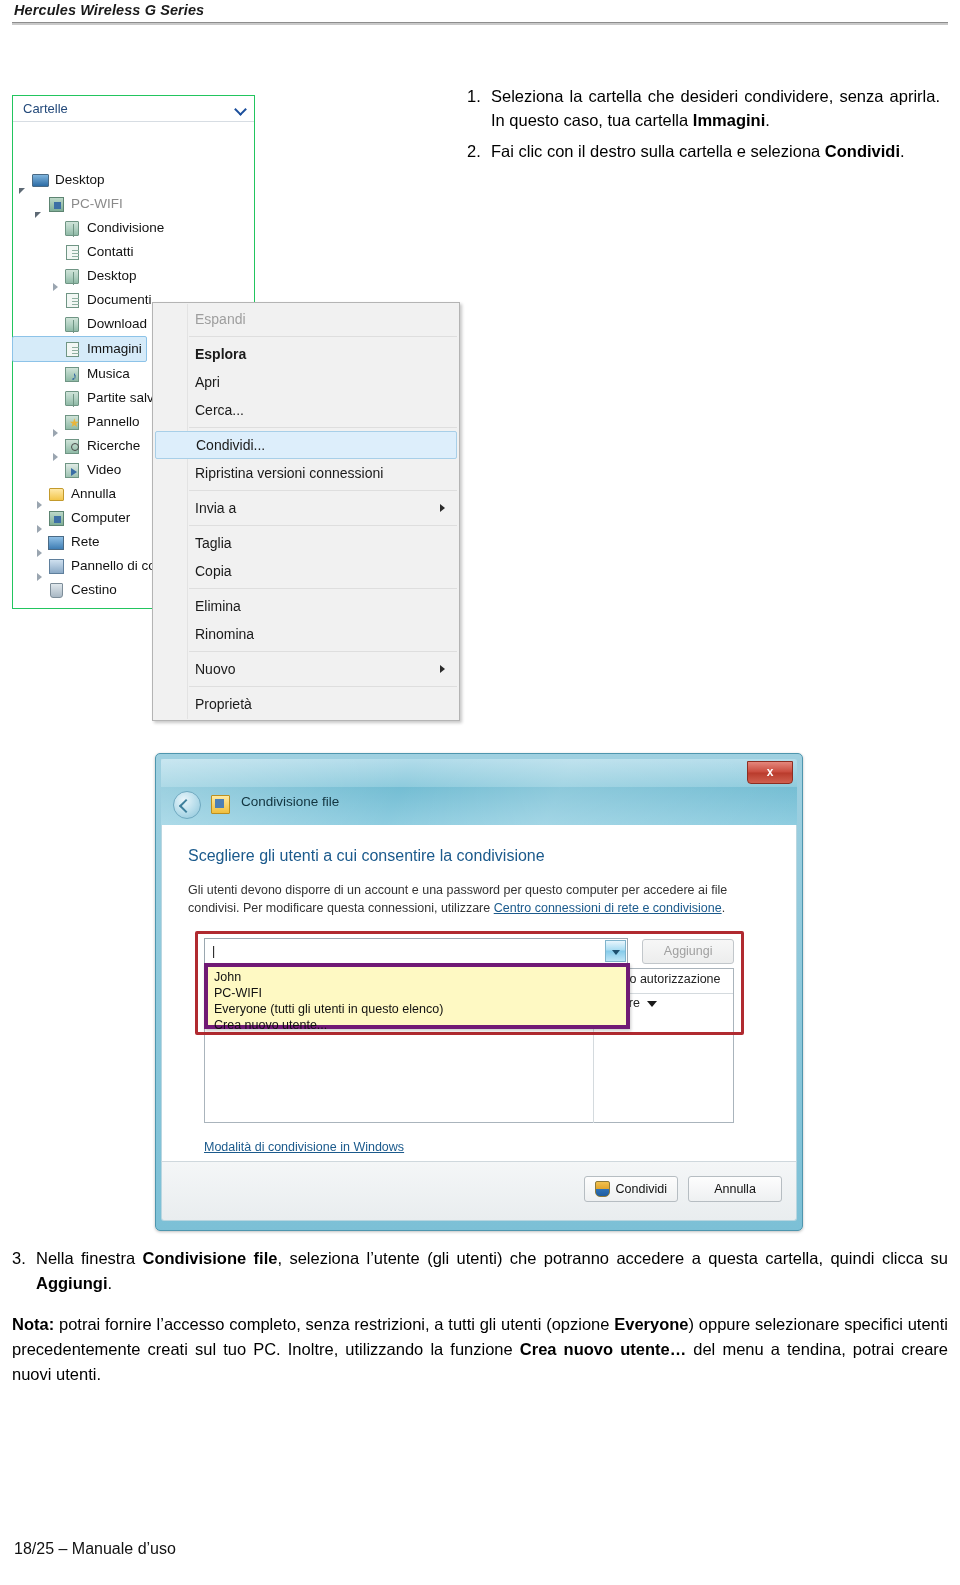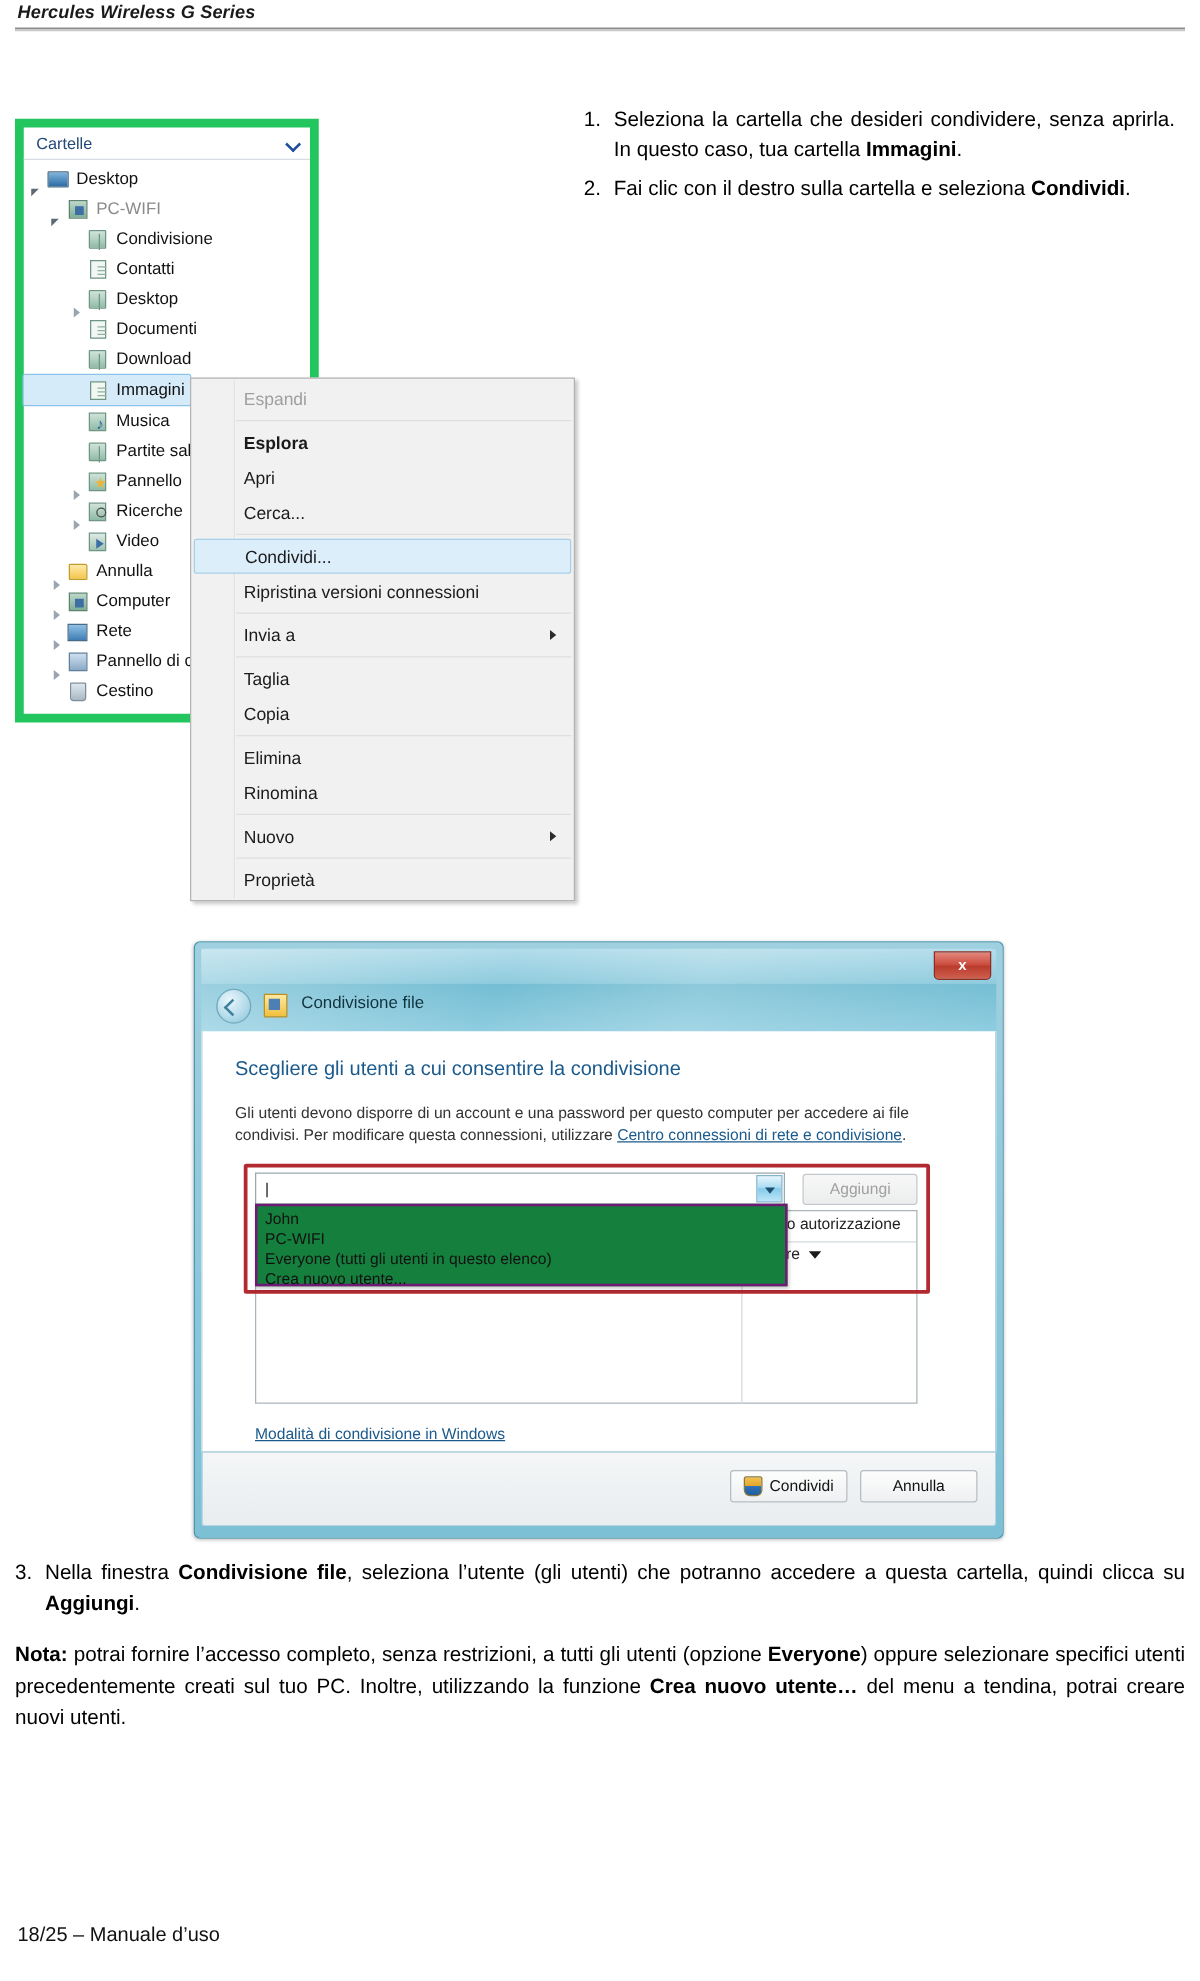--- a/index.html
+++ b/index.html
@@ -65,21 +65,21 @@
     text-justify: inter-word;
   }
   .step-text b { font-weight: bold; }
 
   
   #tree-panel {
     position: absolute;
     left: 12px; top: 95px;
     width: 243px;
     background: #ffffff;
-    border: 7px solid #22c55e;
+    border: 1px solid #22c55e;
     box-sizing: border-box;
   }
   #tree-header {
     height: 26px;
     border-bottom: 1px solid #d7dde3;
     display: flex;
     align-items: center;
     padding: 0 6px 0 10px;
     box-sizing: border-box;
   }
@@ -96,20 +96,21 @@
     content: "";
     position: absolute;
     left: 2px; top: 3px;
     width: 7px; height: 7px;
     border-right: 2.2px solid #1c4f9c;
     border-bottom: 2.2px solid #1c4f9c;
     transform: rotate(45deg);
   }
   #tree-body {
     padding: 3px 0 6px 0;
+    margin-top: 43px;
   }
   .tnode {
     height: 24px;
     display: flex;
     align-items: center;
     position: relative;
     white-space: nowrap;
   }
   .tnode .twist {
     width: 14px; flex: 0 0 14px;
@@ -523,22 +524,22 @@
     box-sizing: border-box;
     text-align: center;
     line-height: 23px;
     font-size: 12.5px;
     color: #a0a0a0;
   }
   #combo-dropdown {
     position: absolute;
     left: 204px; top: 963px;
     width: 426px; height: 66px;
-    background: #15803d;
-    border: 2px solid #701a75;
+    background: #fef9c3;
+    border: 4px solid #701a75;
     box-sizing: border-box;
     padding: 2px 0 0 6px;
     z-index: 45;
     box-shadow: 1px 2px 3px rgba(0,0,0,.2);
   }
   .opt {
     font-size: 12.5px;
     color: #111;
     line-height: 16px;
     height: 16px;

